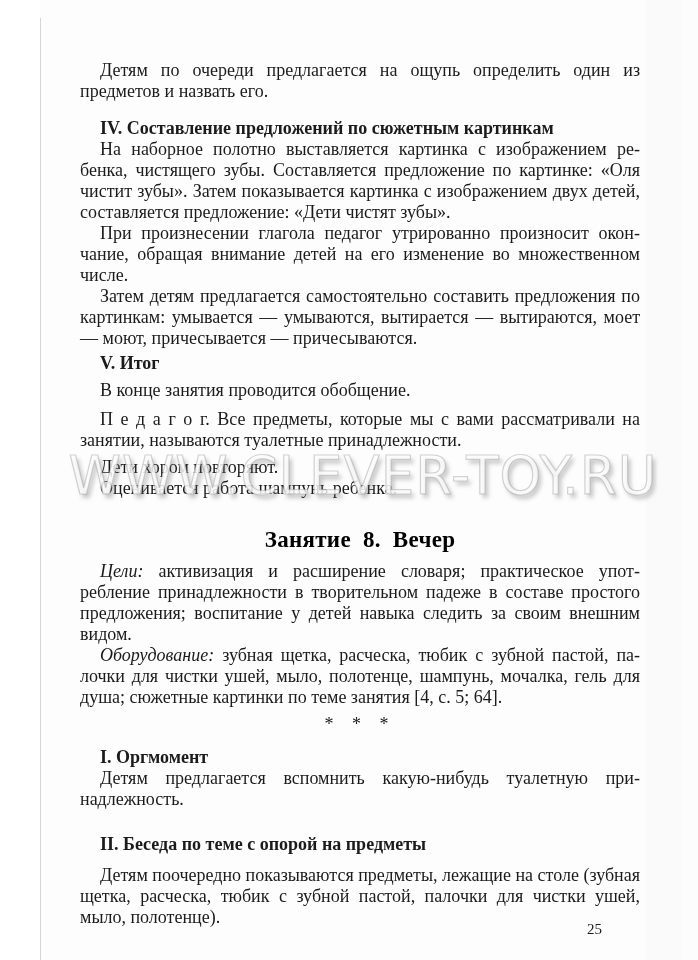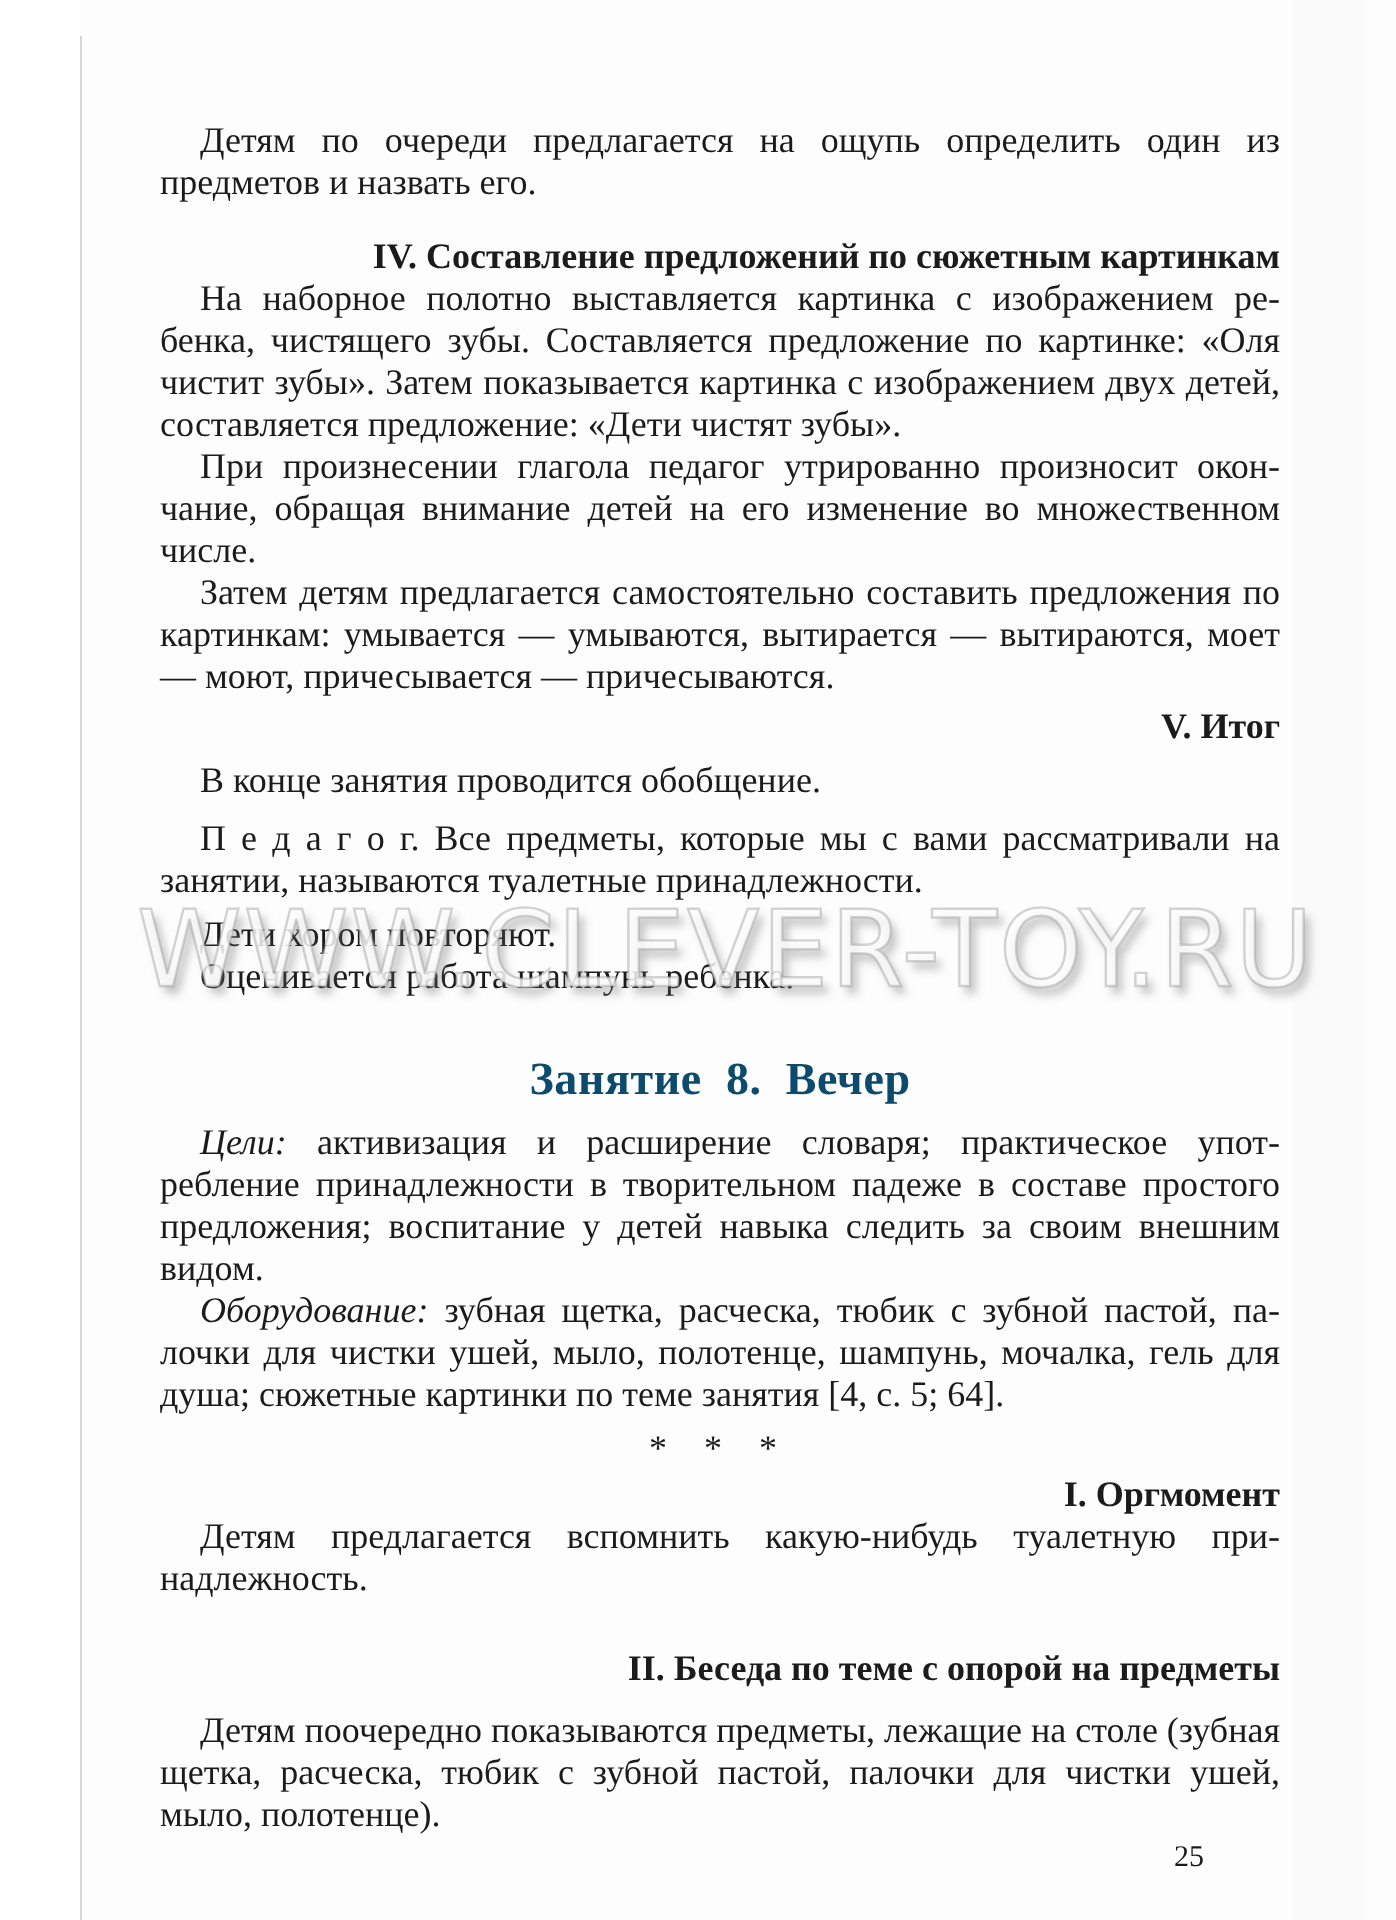--- a/index.html
+++ b/index.html
@@ -28,35 +28,35 @@
     background:rgba(120,110,110,0.02);
   }
   .content{
     position:absolute;left:80px;top:60px;width:560px;
     font-size:18px;line-height:21px;color:#1b1b1b;
     text-align:justify;
   }
   .p{margin:0;text-indent:20px;}
   .h{
     margin:14px 0 0 0;padding-left:20px;
-    font-weight:bold;text-align:right;
+    font-weight:bold;text-align:left;
   }
   .h-iv{margin-top:16px;}
   .h-v{margin-top:4px;}
-  .h-i{margin-top:2px;}
+  .h-i{margin-top:12px;}
   .h-ii{margin-top:24px;margin-bottom:10px;}
   .mt6{margin-top:6px;}
   .mt8{margin-top:8px;}
   .mt10{margin-top:4px;}
   .lesson-title{
     margin:28px 0 8px 0;
     font-size:23px;line-height:26px;
     font-weight:bold;text-align:center;text-indent:0;
     word-spacing:6px;letter-spacing:0.3px;
-    color:#0c4a6e;
+    color:#000000;
   }
   .lead-italic{font-style:italic;}
   .separator{
     margin:6px 0 0 0;text-indent:0;text-align:center;
     letter-spacing:7px;font-size:18px;
   }
   .page-number{
     position:absolute;top:921px;right:80px;
     font-size:15px;color:#1b1b1b;
   }

